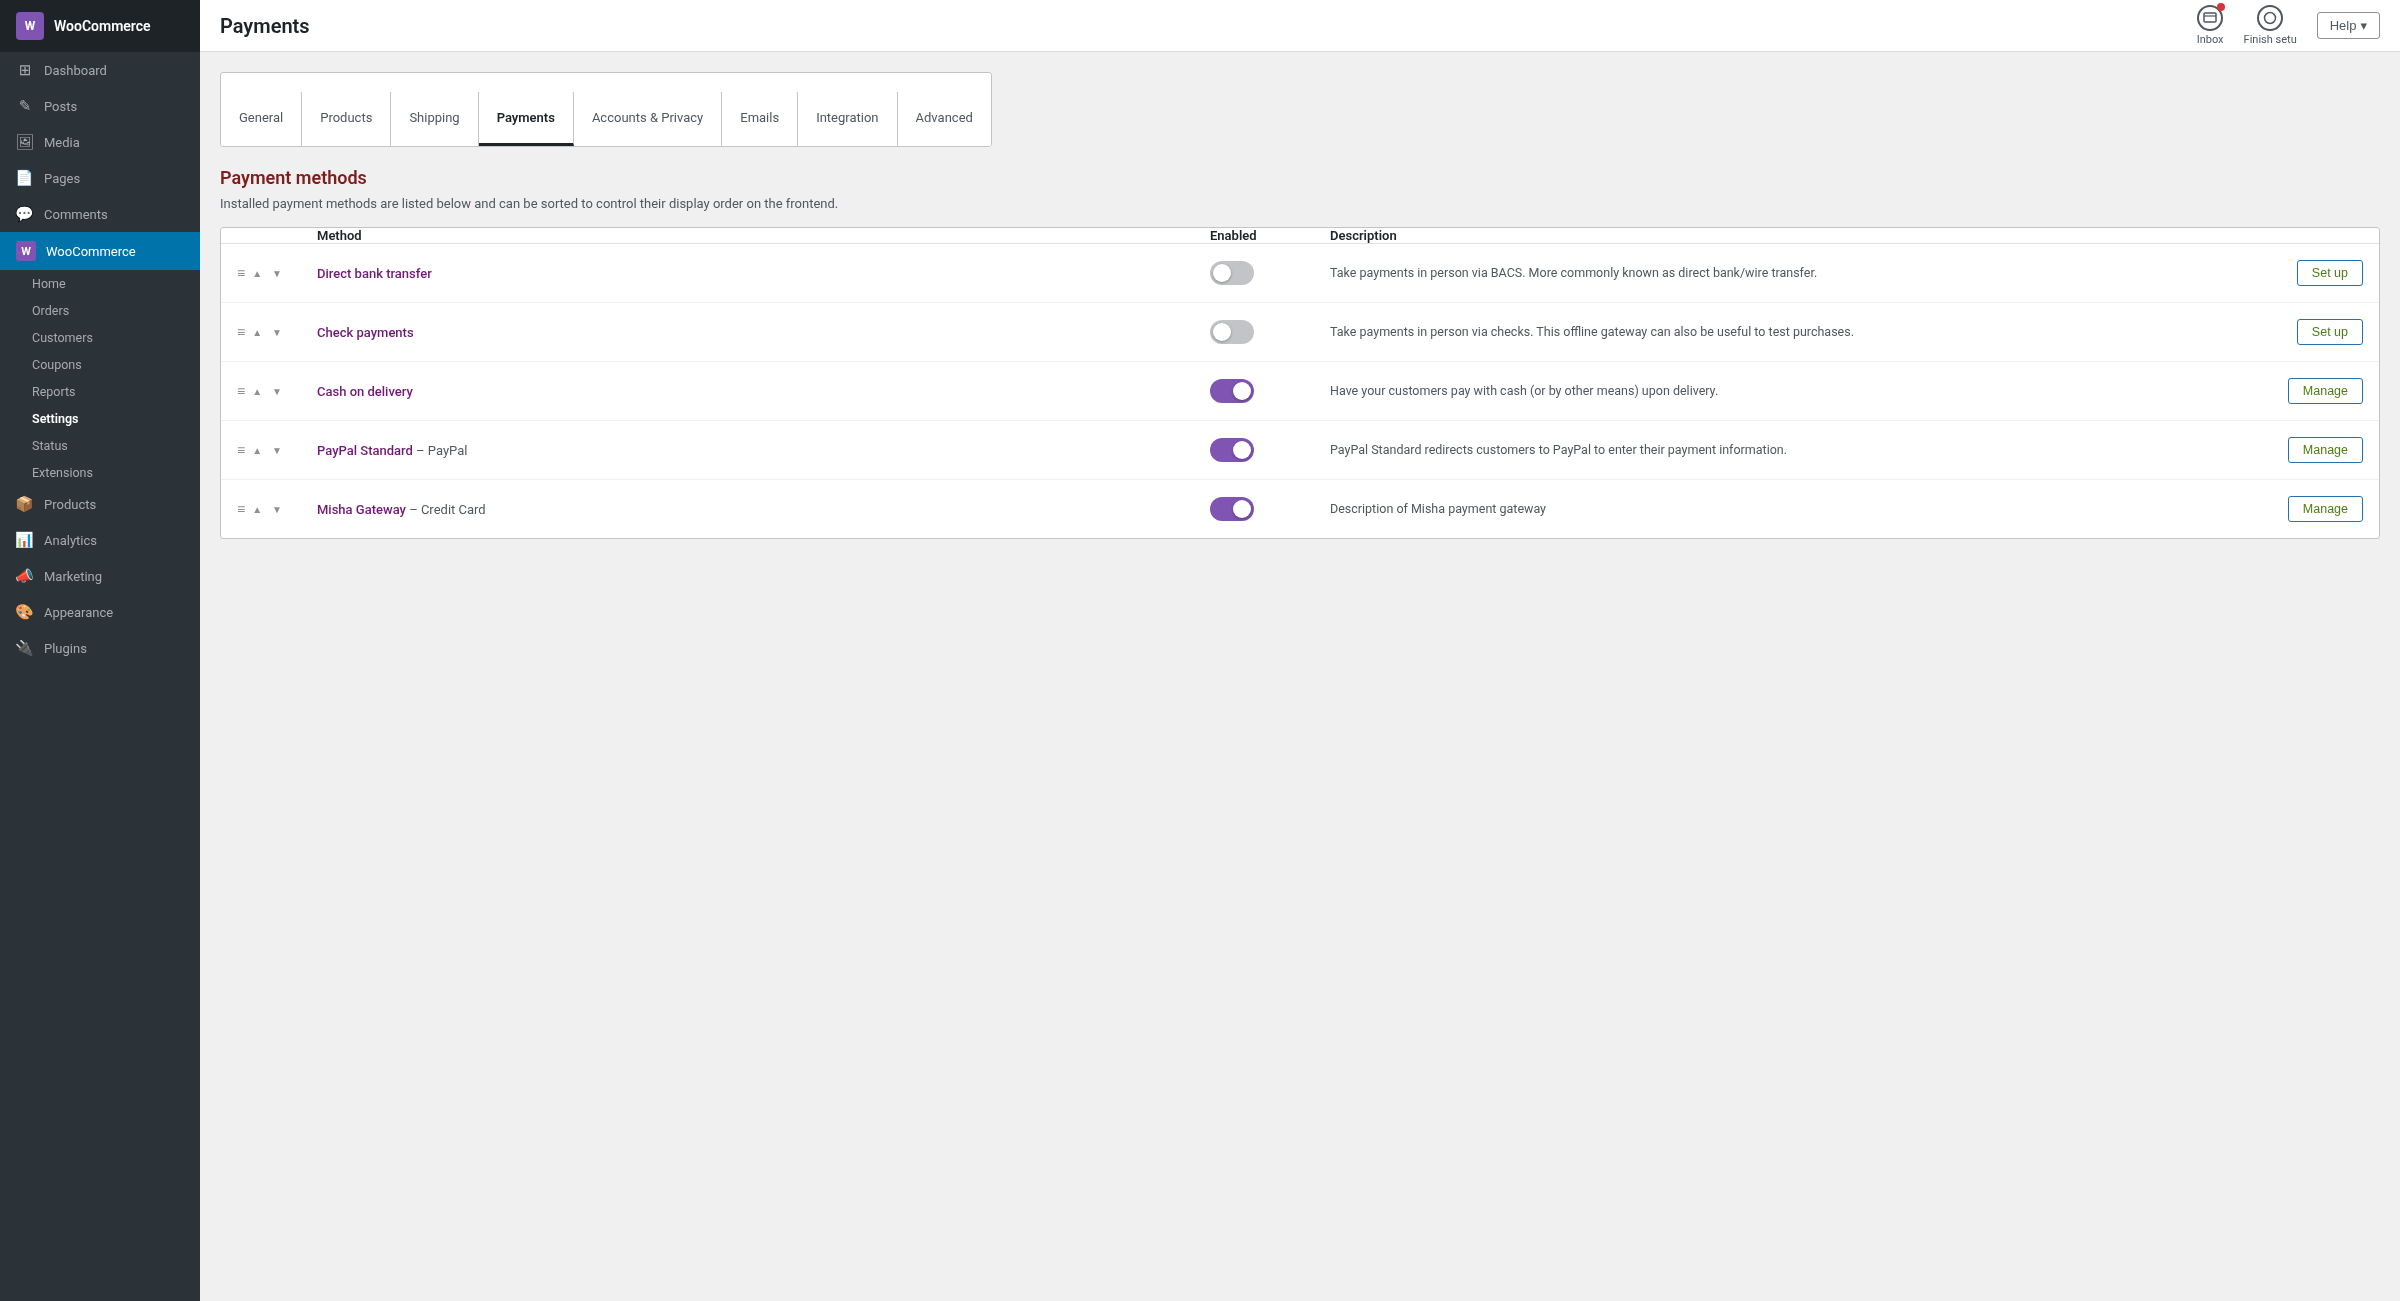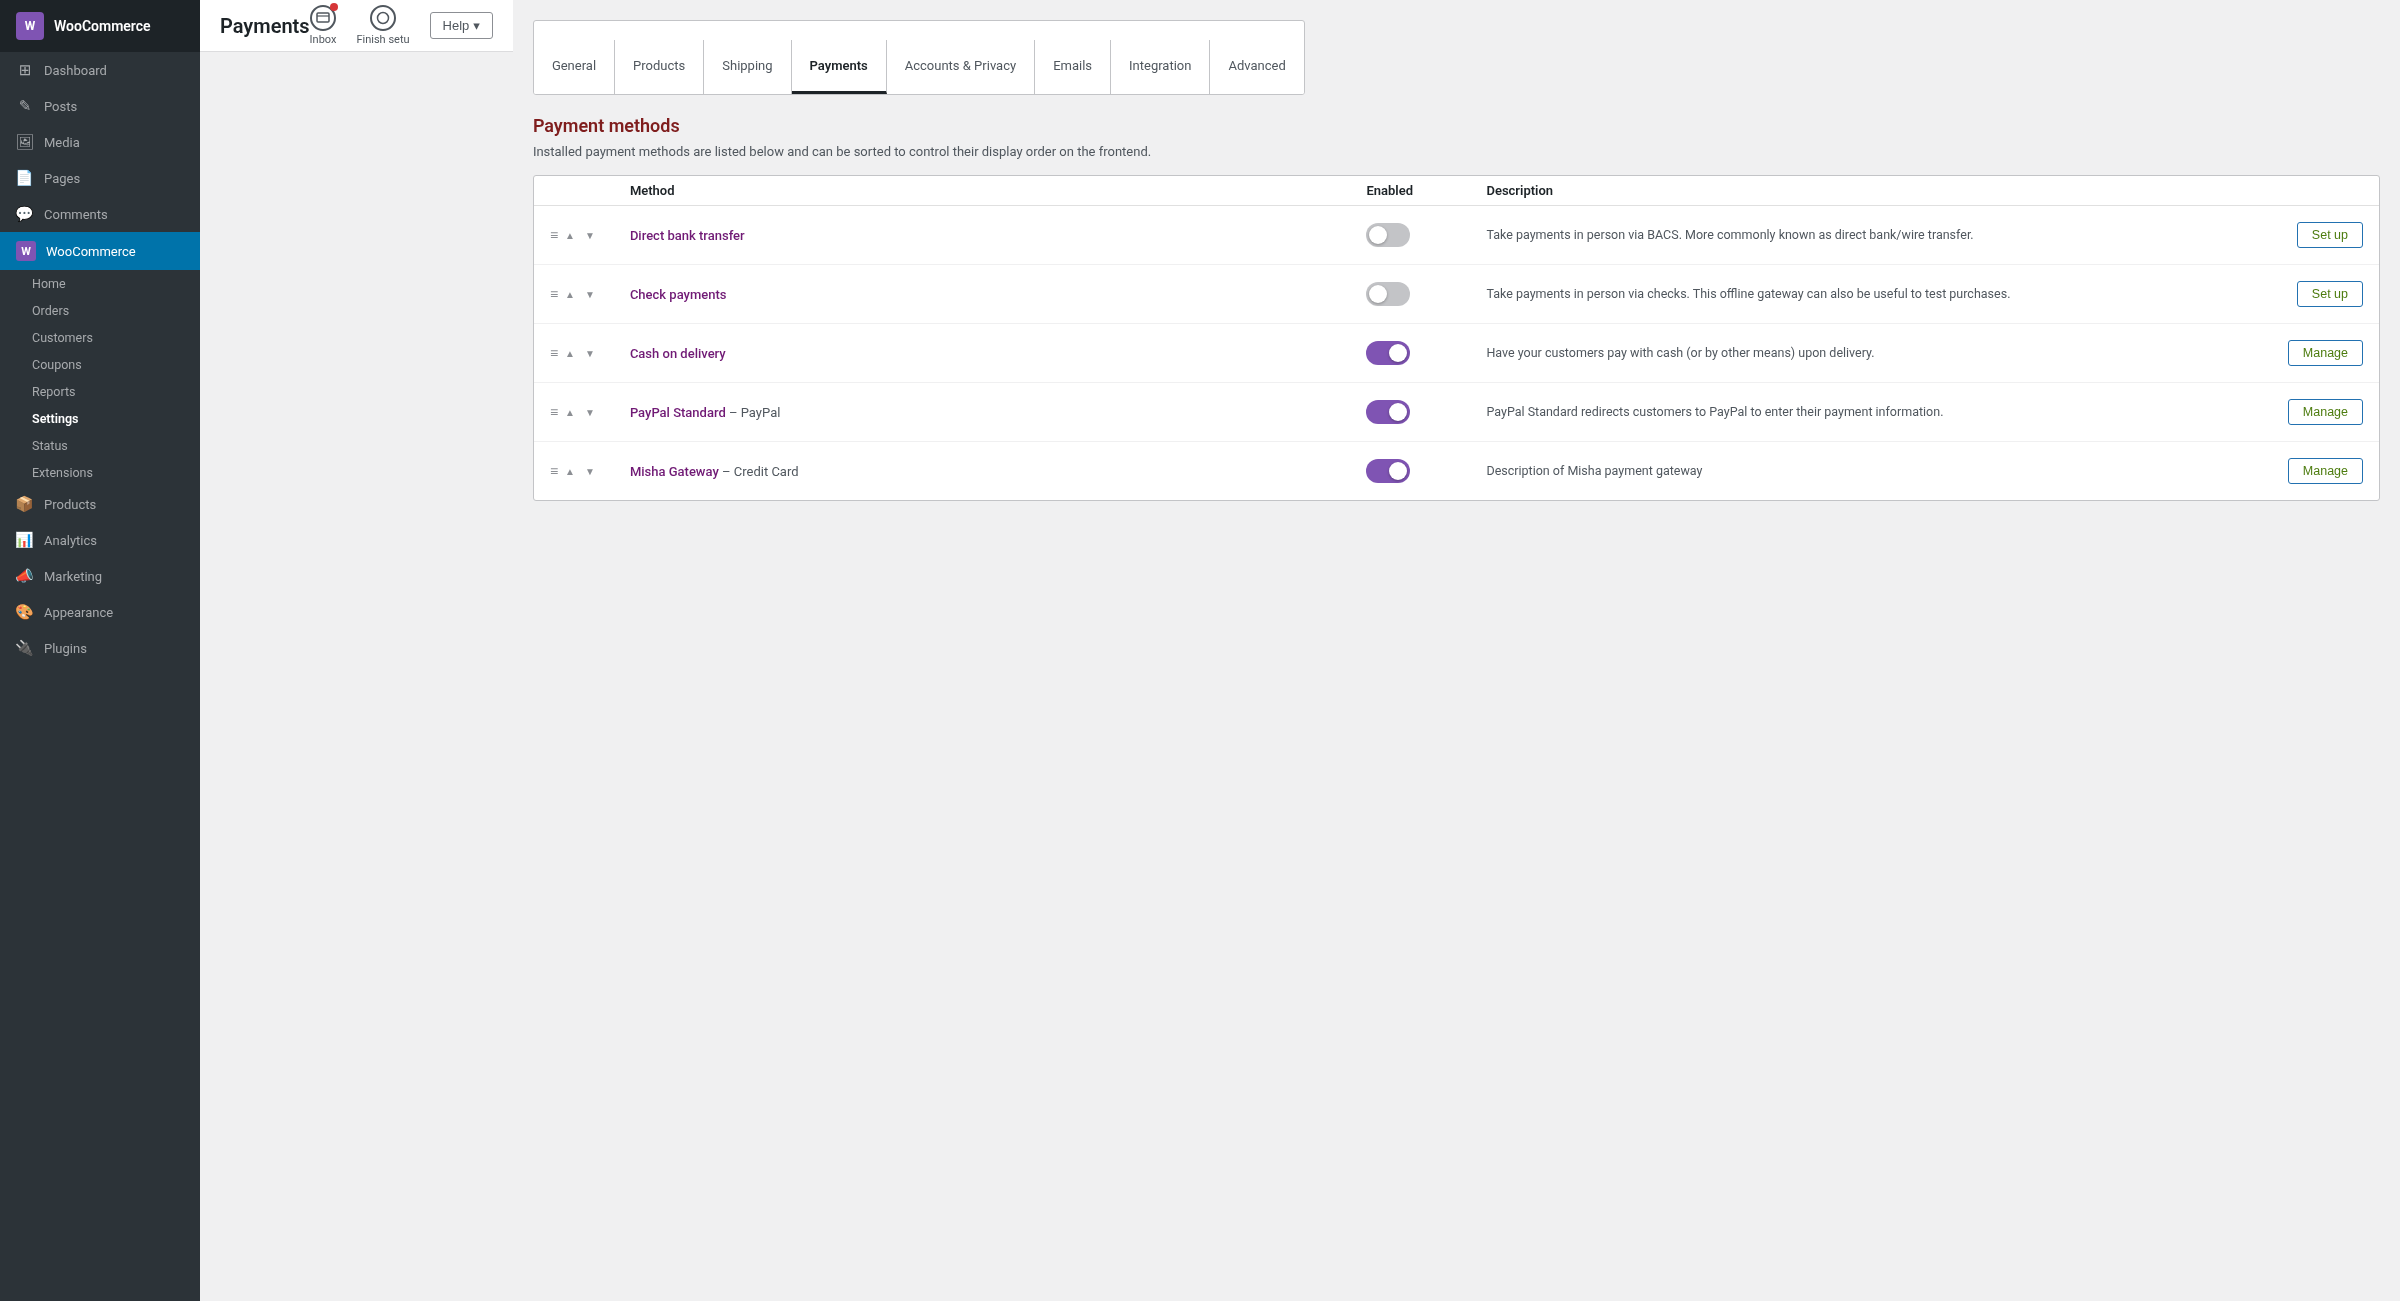--- a/index.html
+++ b/index.html
@@ -58,21 +58,21 @@
       color: #a7aaad;
       cursor: pointer;
       font-size: 12.5px;
     }
     .sidebar-sub-item.active { color: #fff; font-weight: 600; }
 
     
     #main {
       flex: 1;
       display: flex;
-      flex-direction: row;
+      flex-direction: column;
       overflow: hidden;
     }
     #topbar {
       background: #fff;
       border-bottom: 1px solid #dcdcde;
       padding: 0 20px;
       height: 52px;
       display: flex;
       align-items: center;
       justify-content: space-between;
@@ -167,21 +167,21 @@
     
     .payment-table {
       background: #fff;
       border: 1px solid #c3c4c7;
       border-radius: 3px;
       width: 100%;
     }
     .payment-table-header {
       display: grid;
       grid-template-columns: 80px 1fr 120px 1fr 140px;
-      padding: 7px 16px;
+      padding: 0 16px;
       border-bottom: 1px solid #e0e0e0;
       font-weight: 600;
       color: #1d2327;
       font-size: 13px;
     }
     .payment-row {
       display: grid;
       grid-template-columns: 80px 1fr 120px 1fr 140px;
       padding: 16px;
       border-bottom: 1px solid #f0f0f1;

